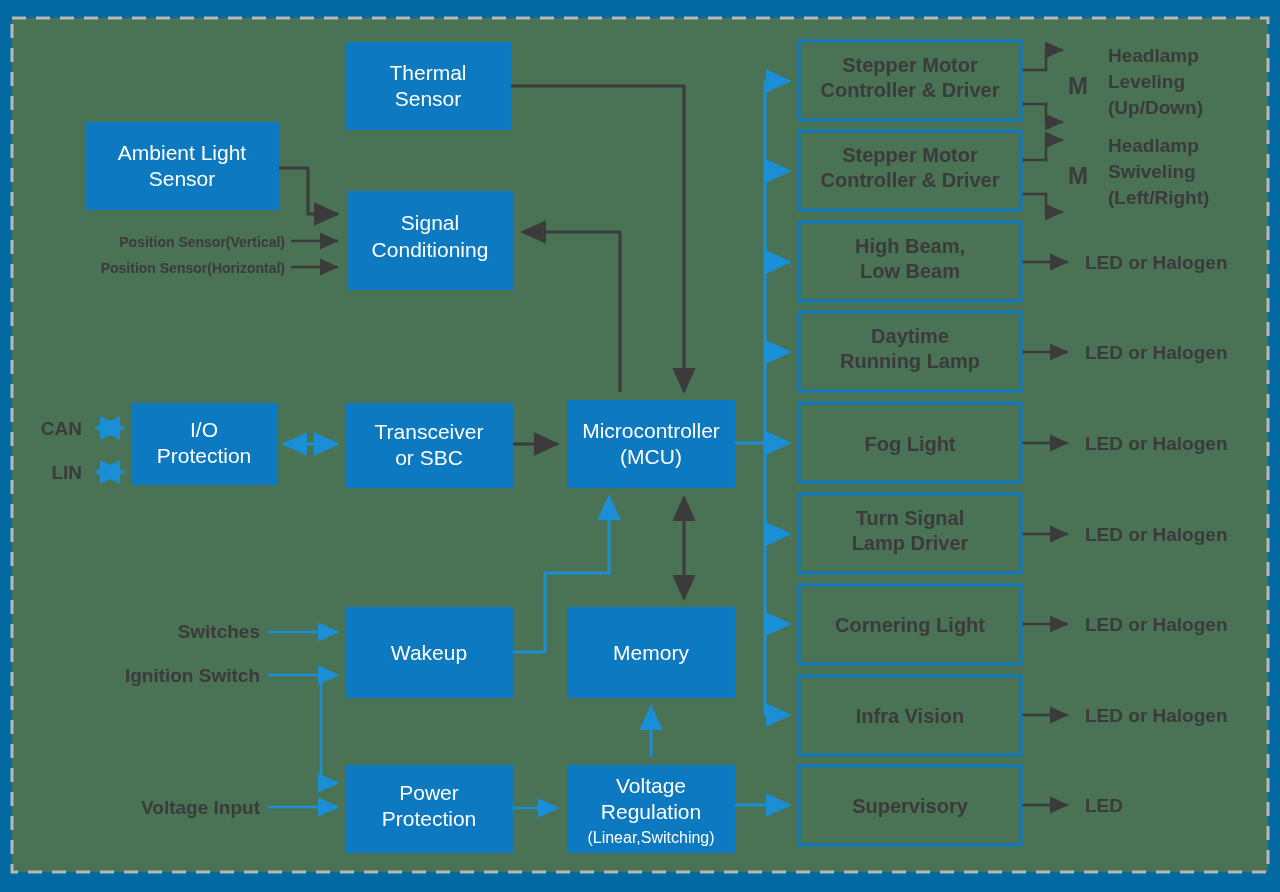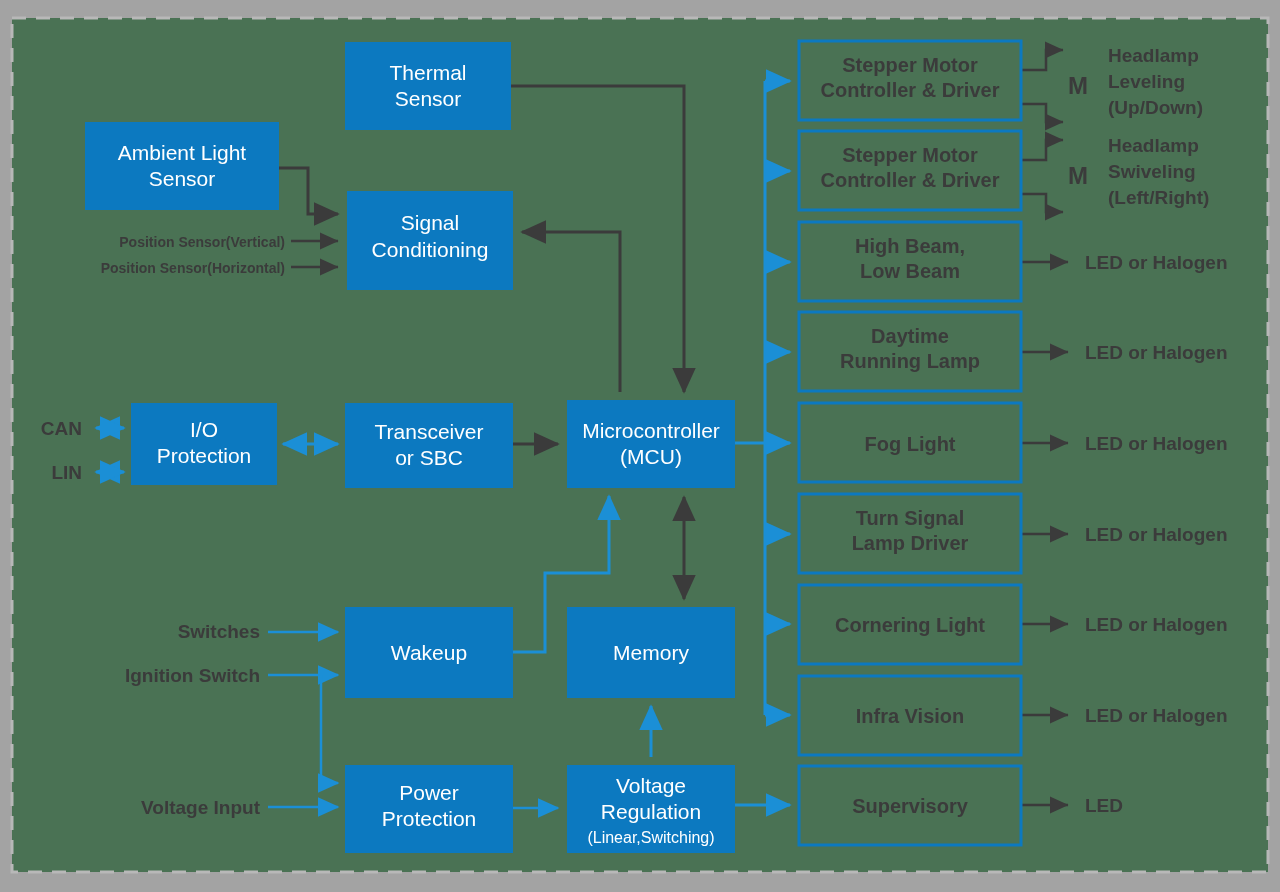--- a/index.html
+++ b/index.html
@@ -1,17 +1,17 @@
 <!DOCTYPE html>
 <html><head>
 <meta charset="utf-8">
 <style>
   html,body{margin:0;padding:0;background:#ffffff;}
   body{font-family:"Liberation Sans","DejaVu Sans",sans-serif;}
-  #stage{position:relative;width:1280px;height:892px;overflow:hidden;background:#a3a3a3;}
+  #stage{position:relative;width:1280px;height:892px;overflow:hidden;background:#0369a1;}
   #diagram{position:absolute;left:0;top:0;width:1280px;height:892px;}
   .blk-fill-txt{font-family:"Liberation Sans","DejaVu Sans",sans-serif;fill:#ffffff;font-size:21px;text-anchor:middle;}
   .blk-fill-txt.small{font-size:16px;}
   .blk-out-txt{font-family:"Liberation Sans","DejaVu Sans",sans-serif;fill:#3b3b3b;font-size:20px;font-weight:bold;text-anchor:middle;}
   .side-lbl{font-family:"Liberation Sans","DejaVu Sans",sans-serif;fill:#3b3b3b;font-size:19px;font-weight:bold;}
   .side-lbl.sm{font-size:14px;}
   .side-lbl.r{text-anchor:start;}
   .side-lbl.l{text-anchor:end;}
   .motor-lbl{font-family:"Liberation Sans","DejaVu Sans",sans-serif;fill:#3b3b3b;font-size:24px;font-weight:bold;text-anchor:middle;}
 </style>

